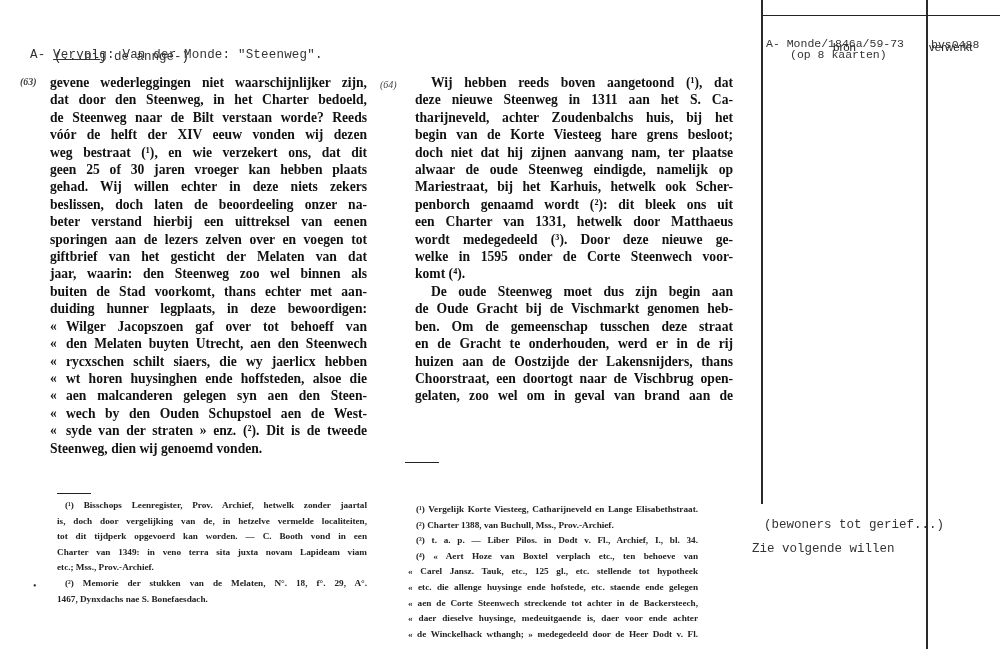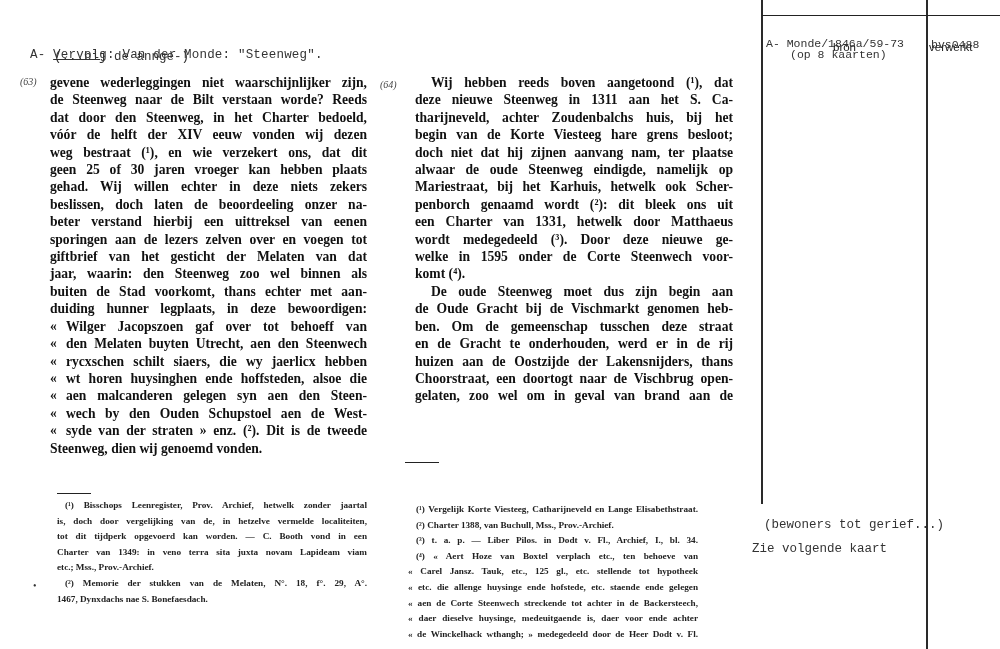--- a/index.html
+++ b/index.html
@@ -12,21 +12,21 @@
   #card-heading { position: absolute; left: 30px; top: 24px; font-size: 12.5px; letter-spacing: 0.2px; margin-top: 24px; }
   #card-heading .u { text-decoration: underline; }
   #card-subheading { position: absolute; left: 54px; top: 50px; font-size: 12.5px; }
 
   
   .col { position: absolute; font-size: 13.6px; line-height: 17.4px; font-weight: bold; }
   .col .line { white-space: nowrap; display: block; text-align: justify; text-align-last: justify; }
   #col-left { left: 50px; top: 74px; width: 317px; }
   #col-right { left: 415px; top: 74px; width: 318px; }
   .pagemark { position: absolute; font-family: "Liberation Serif", serif; font-size: 10px; color: #444; font-style: italic; }
-  #pagemark-63 { left: 20px; top: 76px; }
+  #pagemark-63 { left: 20px; top: 76px; font-weight: bold; }
   #pagemark-64 { left: 380px; top: 79px; }
 
   .indent { padding-left: 16px; }
   .quote-mark { display: inline-block; width: 16px; }
   .last { text-align-last: left !important; }
 
   .fn-rule { position: absolute; height: 1px; background: #222; width: 34px; }
   #fn-rule-left { left: 57px; top: 493px; }
   #fn-rule-right { left: 405px; top: 462px; }
 
@@ -54,22 +54,22 @@
 <body>
 
 <div id="card-heading" class="mono"><span>A- </span><span class="u">Vervolg</span><span>: Van der Monde: "Steenweg".</span></div>
 <div id="card-subheading" class="mono">(...bij de annge-)</div>
 
 <div id="pagemark-63" class="pagemark">(63)</div>
 <div id="pagemark-64" class="pagemark">(64)</div>
 
 <div id="col-left" class="col serif">
   <span class="line">gevene wederleggingen niet waarschijnlijker zijn,</span>
+  <span class="line">dat door den Steenweg, in het Charter bedoeld,</span>
   <span class="line">de Steenweg naar de Bilt verstaan worde? Reeds</span>
-  <span class="line">dat door den Steenweg, in het Charter bedoeld,</span>
   <span class="line">vóór de helft der XIV eeuw vonden wij dezen</span>
   <span class="line">weg bestraat (¹), en wie verzekert ons, dat dit</span>
   <span class="line">geen 25 of 30 jaren vroeger kan hebben plaats</span>
   <span class="line">gehad. Wij willen echter in deze niets zekers</span>
   <span class="line">beslissen, doch laten de beoordeeling onzer na-</span>
   <span class="line">beter verstand hierbij een uittreksel van eenen</span>
   <span class="line">sporingen aan de lezers zelven over en voegen tot</span>
   <span class="line">giftbrief van het gesticht der Melaten van dat</span>
   <span class="line">jaar, waarin: den Steenweg zoo wel binnen als</span>
   <span class="line">buiten de Stad voorkomt, thans echter met aan-</span>
@@ -135,13 +135,13 @@
 <div id="vline-2" class="vline"></div>
 <div id="hline-header"></div>
 <div id="th-bron" class="sans">bron</div>
 <div id="th-verwerkt" class="sans">verwerkt</div>
 <div id="cell-bron" class="mono">
   <span>A- Monde/1846a/59-73</span>
   <span class="l2">(op 8 kaarten)</span>
 </div>
 <div id="cell-verwerkt" class="mono">bvs0488</div>
 <div id="note-1" class="mono">(bewoners tot gerief...)</div>
-<div id="note-2" class="mono">Zie volgende kaart</div>
+<div id="note-2" class="mono">Zie volgende willen</div>
 
 </body></html>

